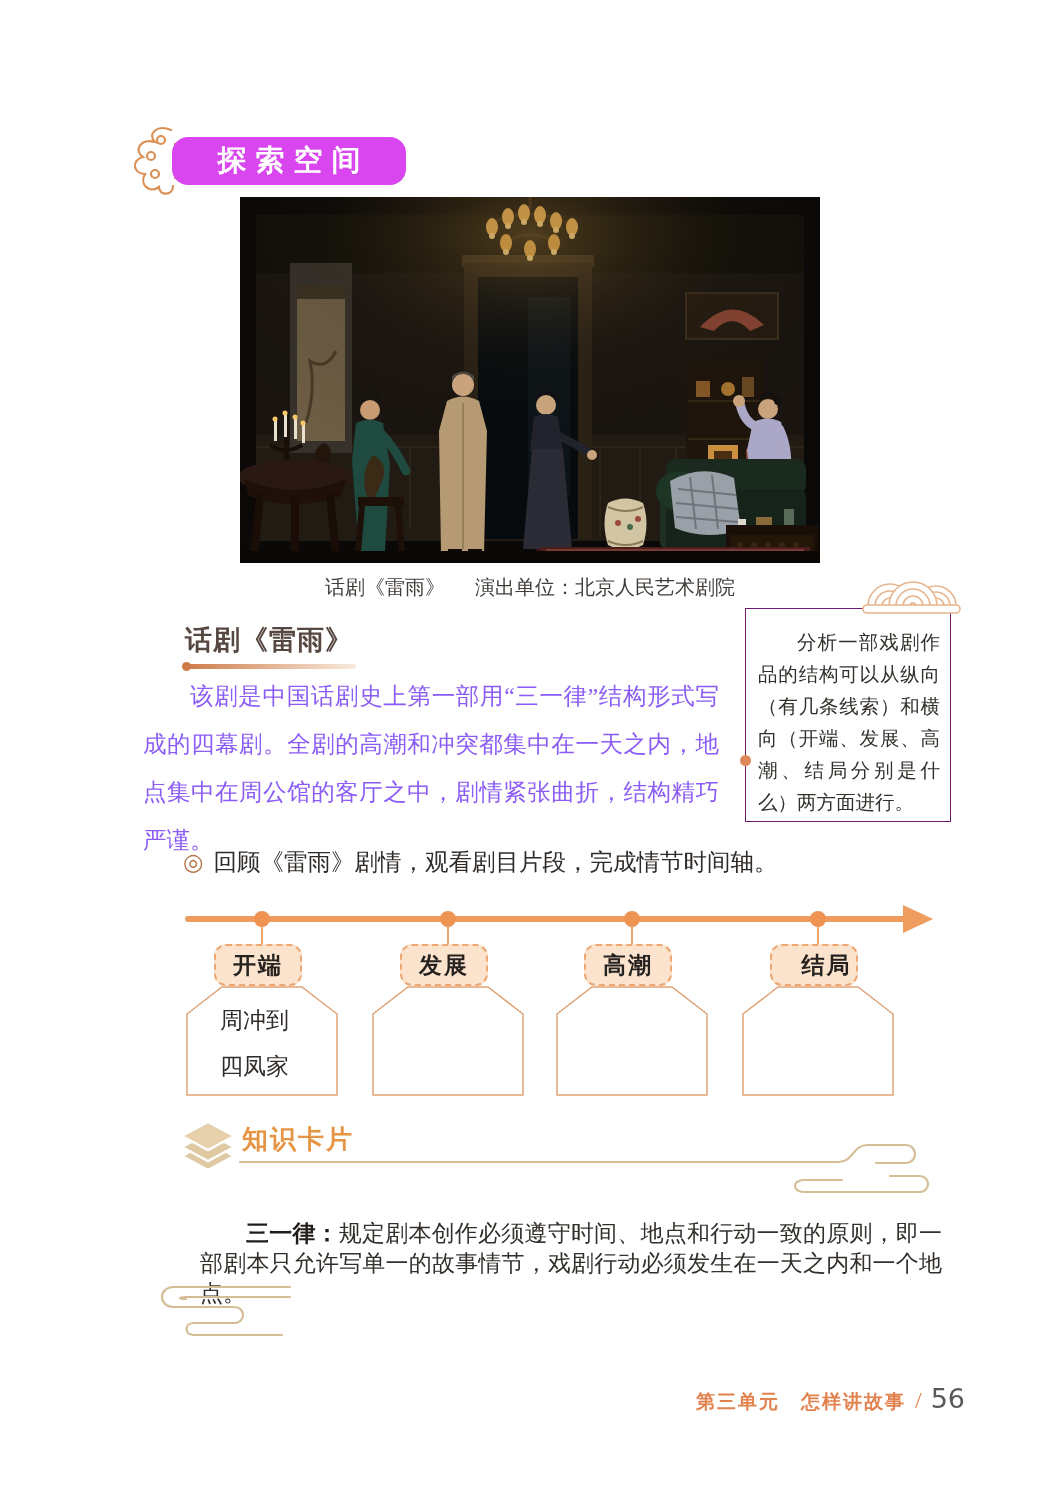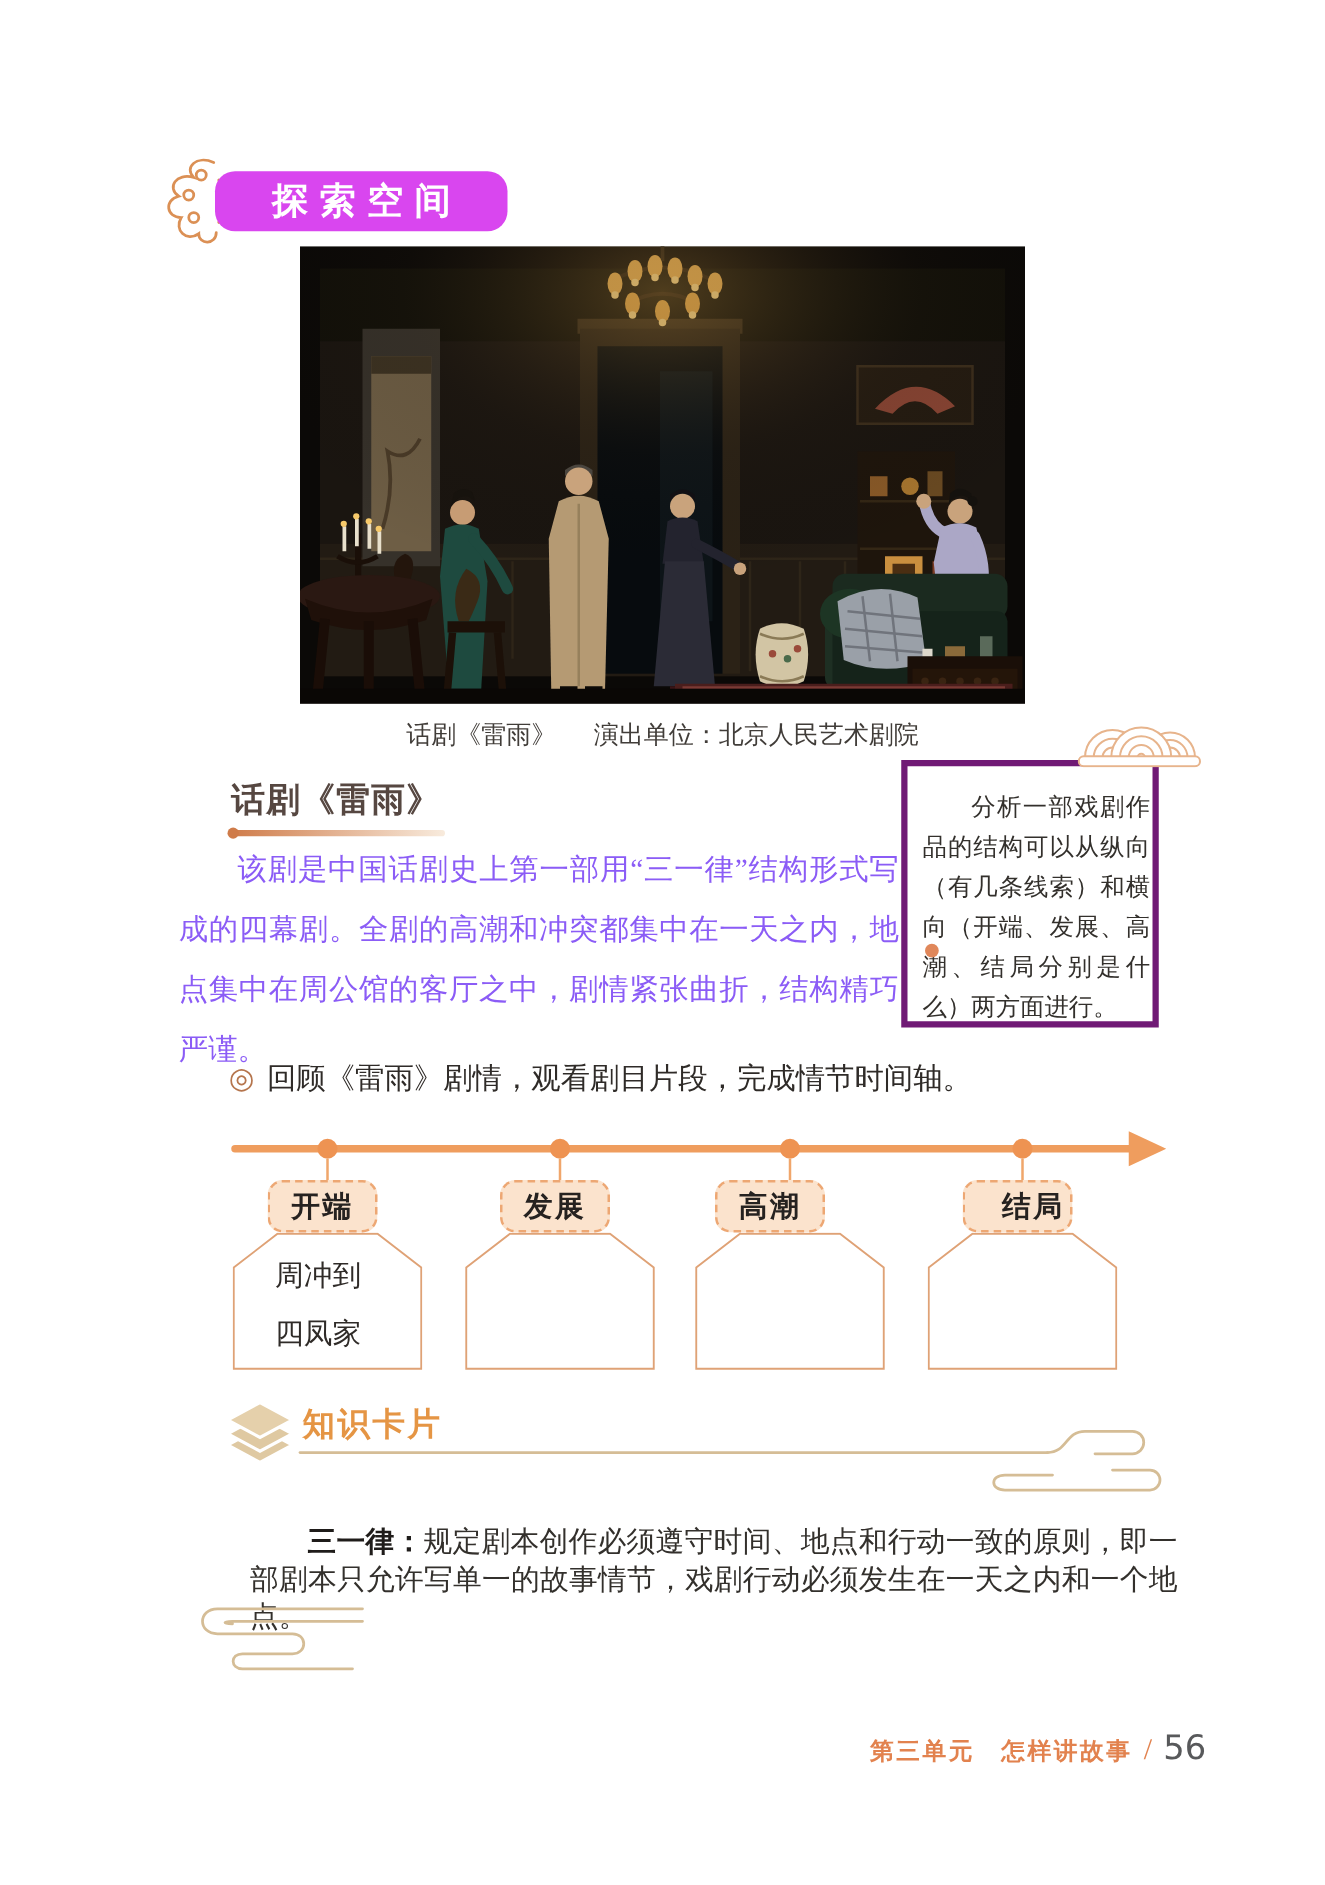--- a/index.html
+++ b/index.html
@@ -34,22 +34,22 @@
   }
   .heading-underline::before{
     content:"";position:absolute;left:-2px;top:-2px;width:9px;height:9px;border-radius:50%;background:#cf7b49;
   }
   .article-body{
     position:absolute;left:143px;top:672px;width:576px;font-size:23.5px;line-height:48px;
     text-align:justify;text-indent:2em;color:#8b5cf6;
   }
   
   .sidebar-box{
-    position:absolute;left:721px;top:608px;width:206px;height:214px;
-    border:5px solid #701a75;box-sizing:border-box;background:#fff;
+    position:absolute;left:745px;top:608px;width:206px;height:214px;
+    border:1px solid #701a75;box-sizing:border-box;background:#fff;
   }
   .sidebar-note{
     position:absolute;left:12px;top:18px;width:182px;font-size:19.5px;line-height:32px;
     text-align:justify;text-indent:2em;color:#33302c;
   }
   .sidebar-arcs{position:absolute;left:862px;top:560px;}
   .sidebar-dot{
     position:absolute;left:740px;top:755px;width:11px;height:11px;border-radius:50%;background:#e0875a;
   }
   
@@ -333,21 +333,21 @@
   <div class="tl-connector" style="left:447px;"></div>
   <div class="tl-connector" style="left:631px;"></div>
   <div class="tl-connector" style="left:817px;"></div>
 
   <div class="stage-label" style="left:214px;">
     <span>开端</span>
   </div>
   <div class="stage-label" style="left:400px;">
     <span>发展</span>
   </div>
-  <div class="stage-label" style="left:572px;align-items:center;">
+  <div class="stage-label" style="left:584px;align-items:center;">
     <span>高潮</span>
   </div>
   <div class="stage-label" style="left:770px;padding-left:25px;">
     <span>结局</span>
   </div>
 
   <div class="stage-box" style="left:186px;">
     <svg width="152" height="110">
         <polygon points="1,28 36,1 116,1 151,28 151,109 1,109" fill="#ffffff" stroke="#dfa276" stroke-width="1.5"></polygon>
       </svg>

